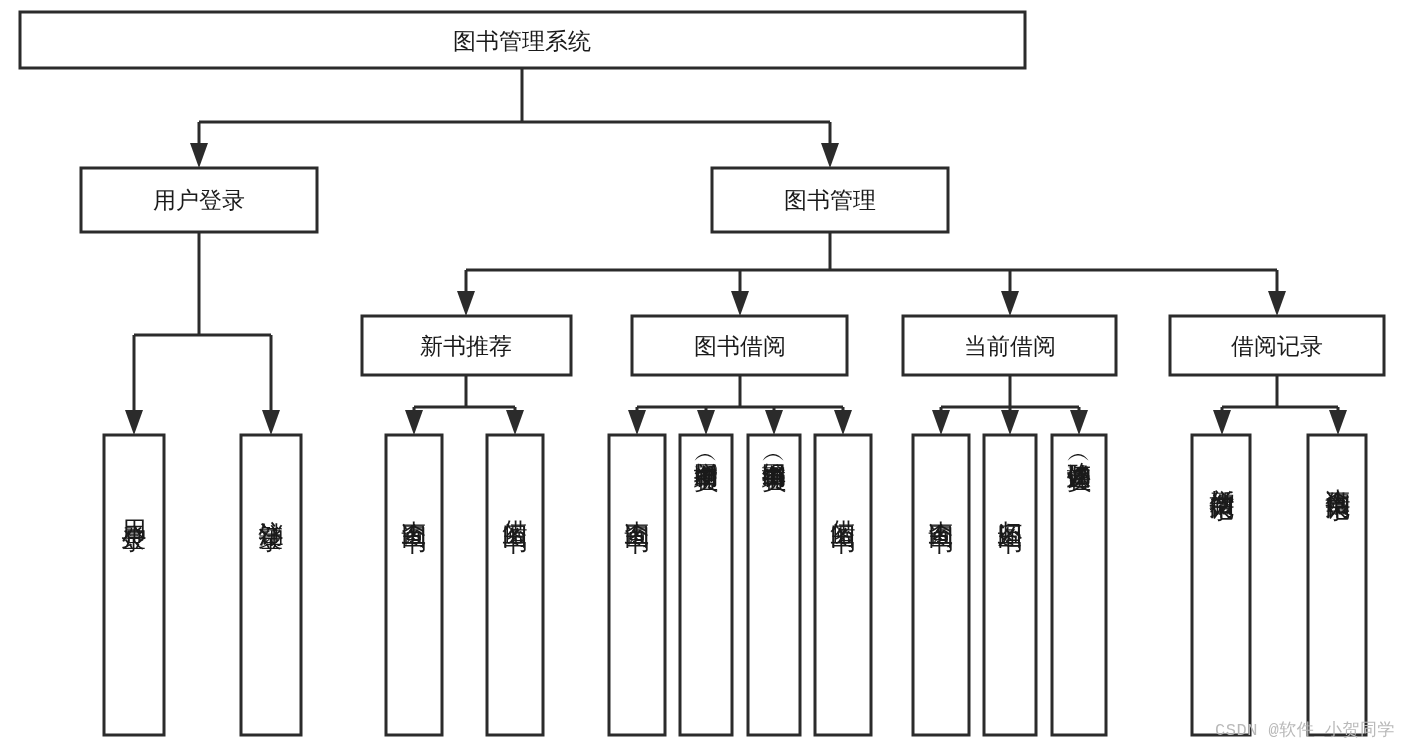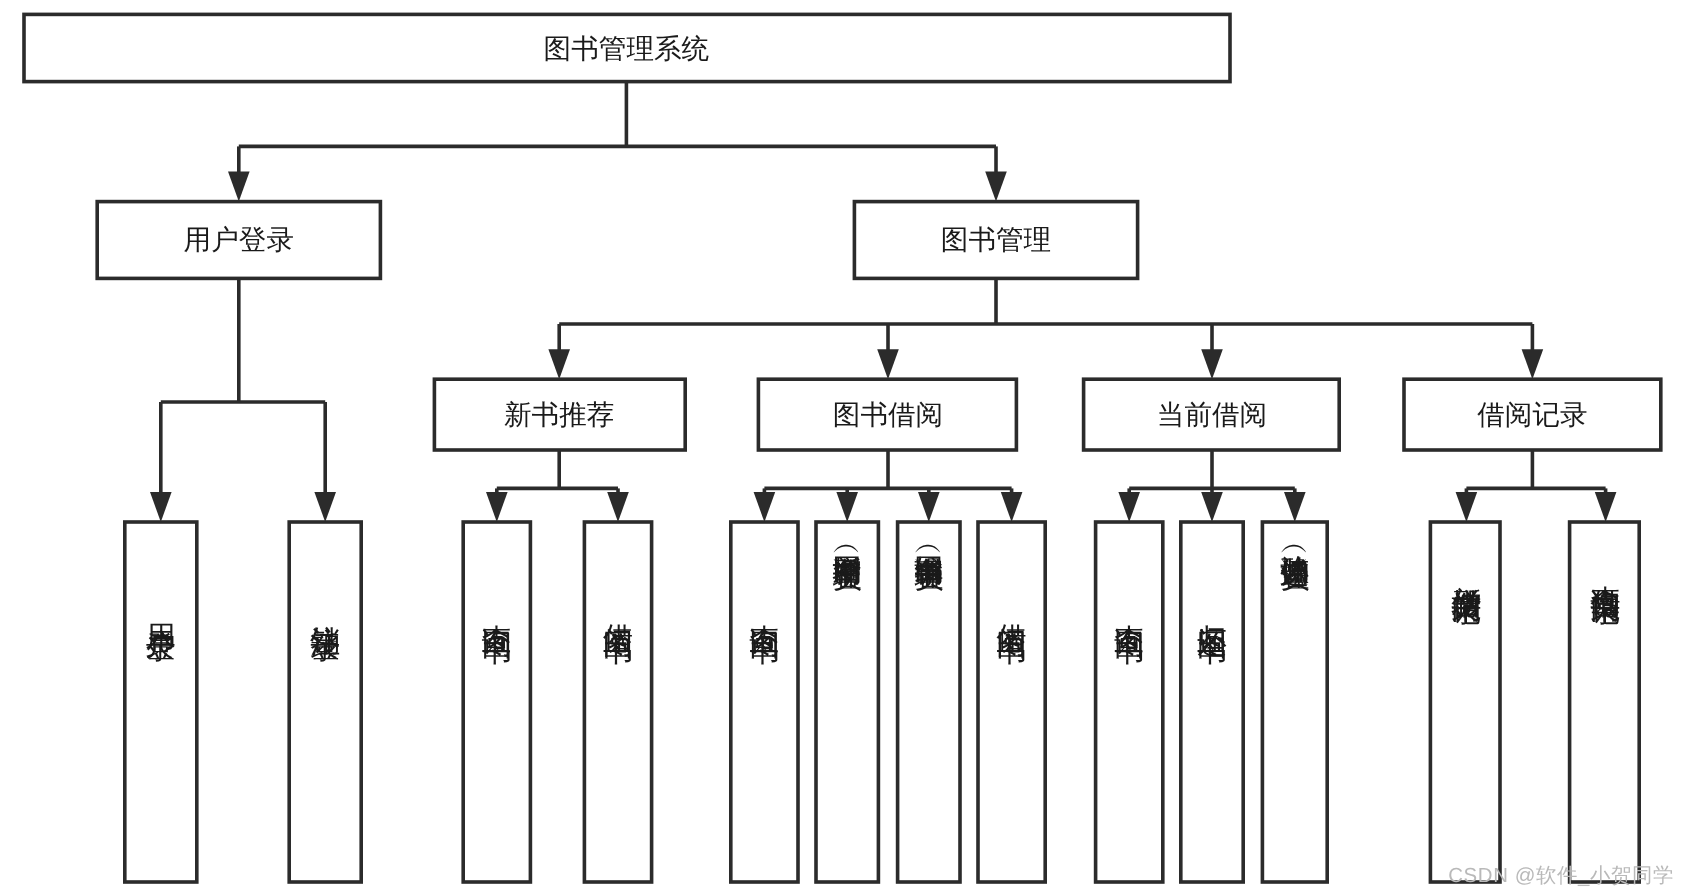--- a/index.html
+++ b/index.html
@@ -47,21 +47,21 @@
     font-family: "DejaVu Sans", "Liberation Sans", sans-serif;
     font-size: 23px;
     fill: #1a1a1a;
     text-anchor: middle;
     dominant-baseline: middle;
   }
   .watermark-text {
     position: absolute;
     right: 10px;
     bottom: 6px;
-    font-family: Liberation Sans, sans-serif;
+    font-family: Liberation Mono, monospace;
     font-size: 17px;
     color: #b9b9b9;
     letter-spacing: 0.5px;
     white-space: nowrap;
   }
   
   .leaf-label {
     position: absolute;
     writing-mode: vertical-rl;
     text-orientation: upright;

